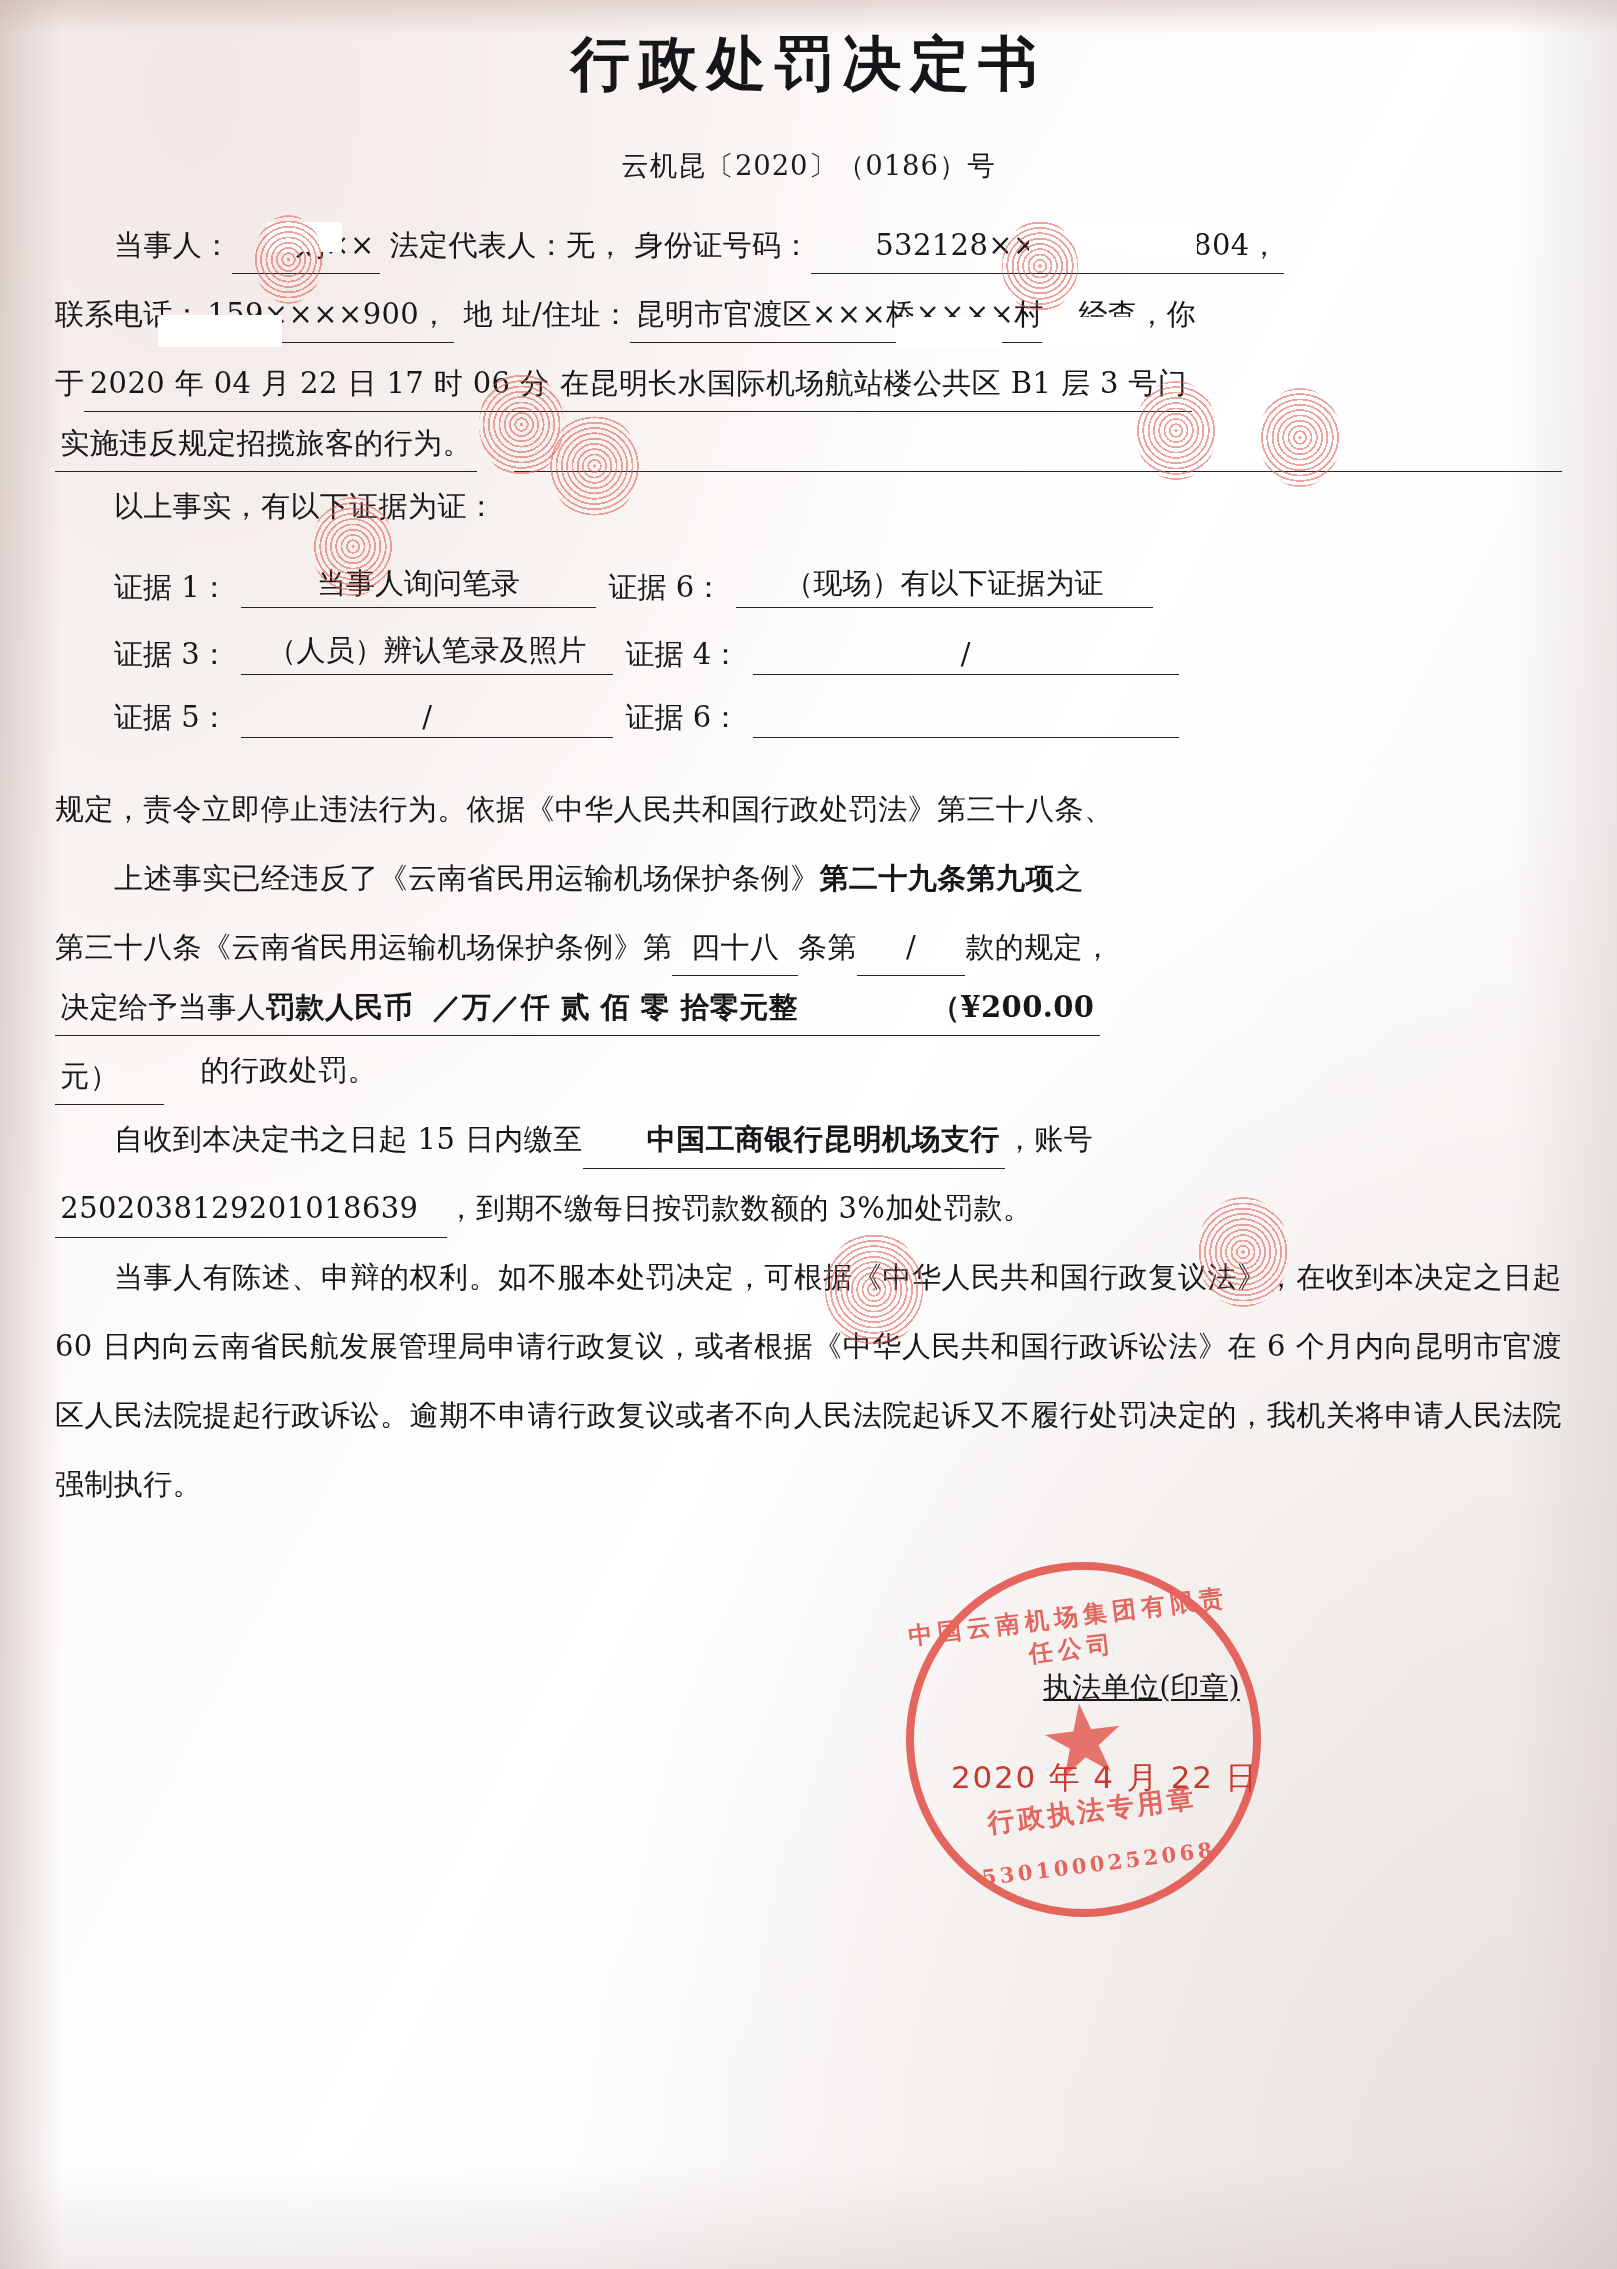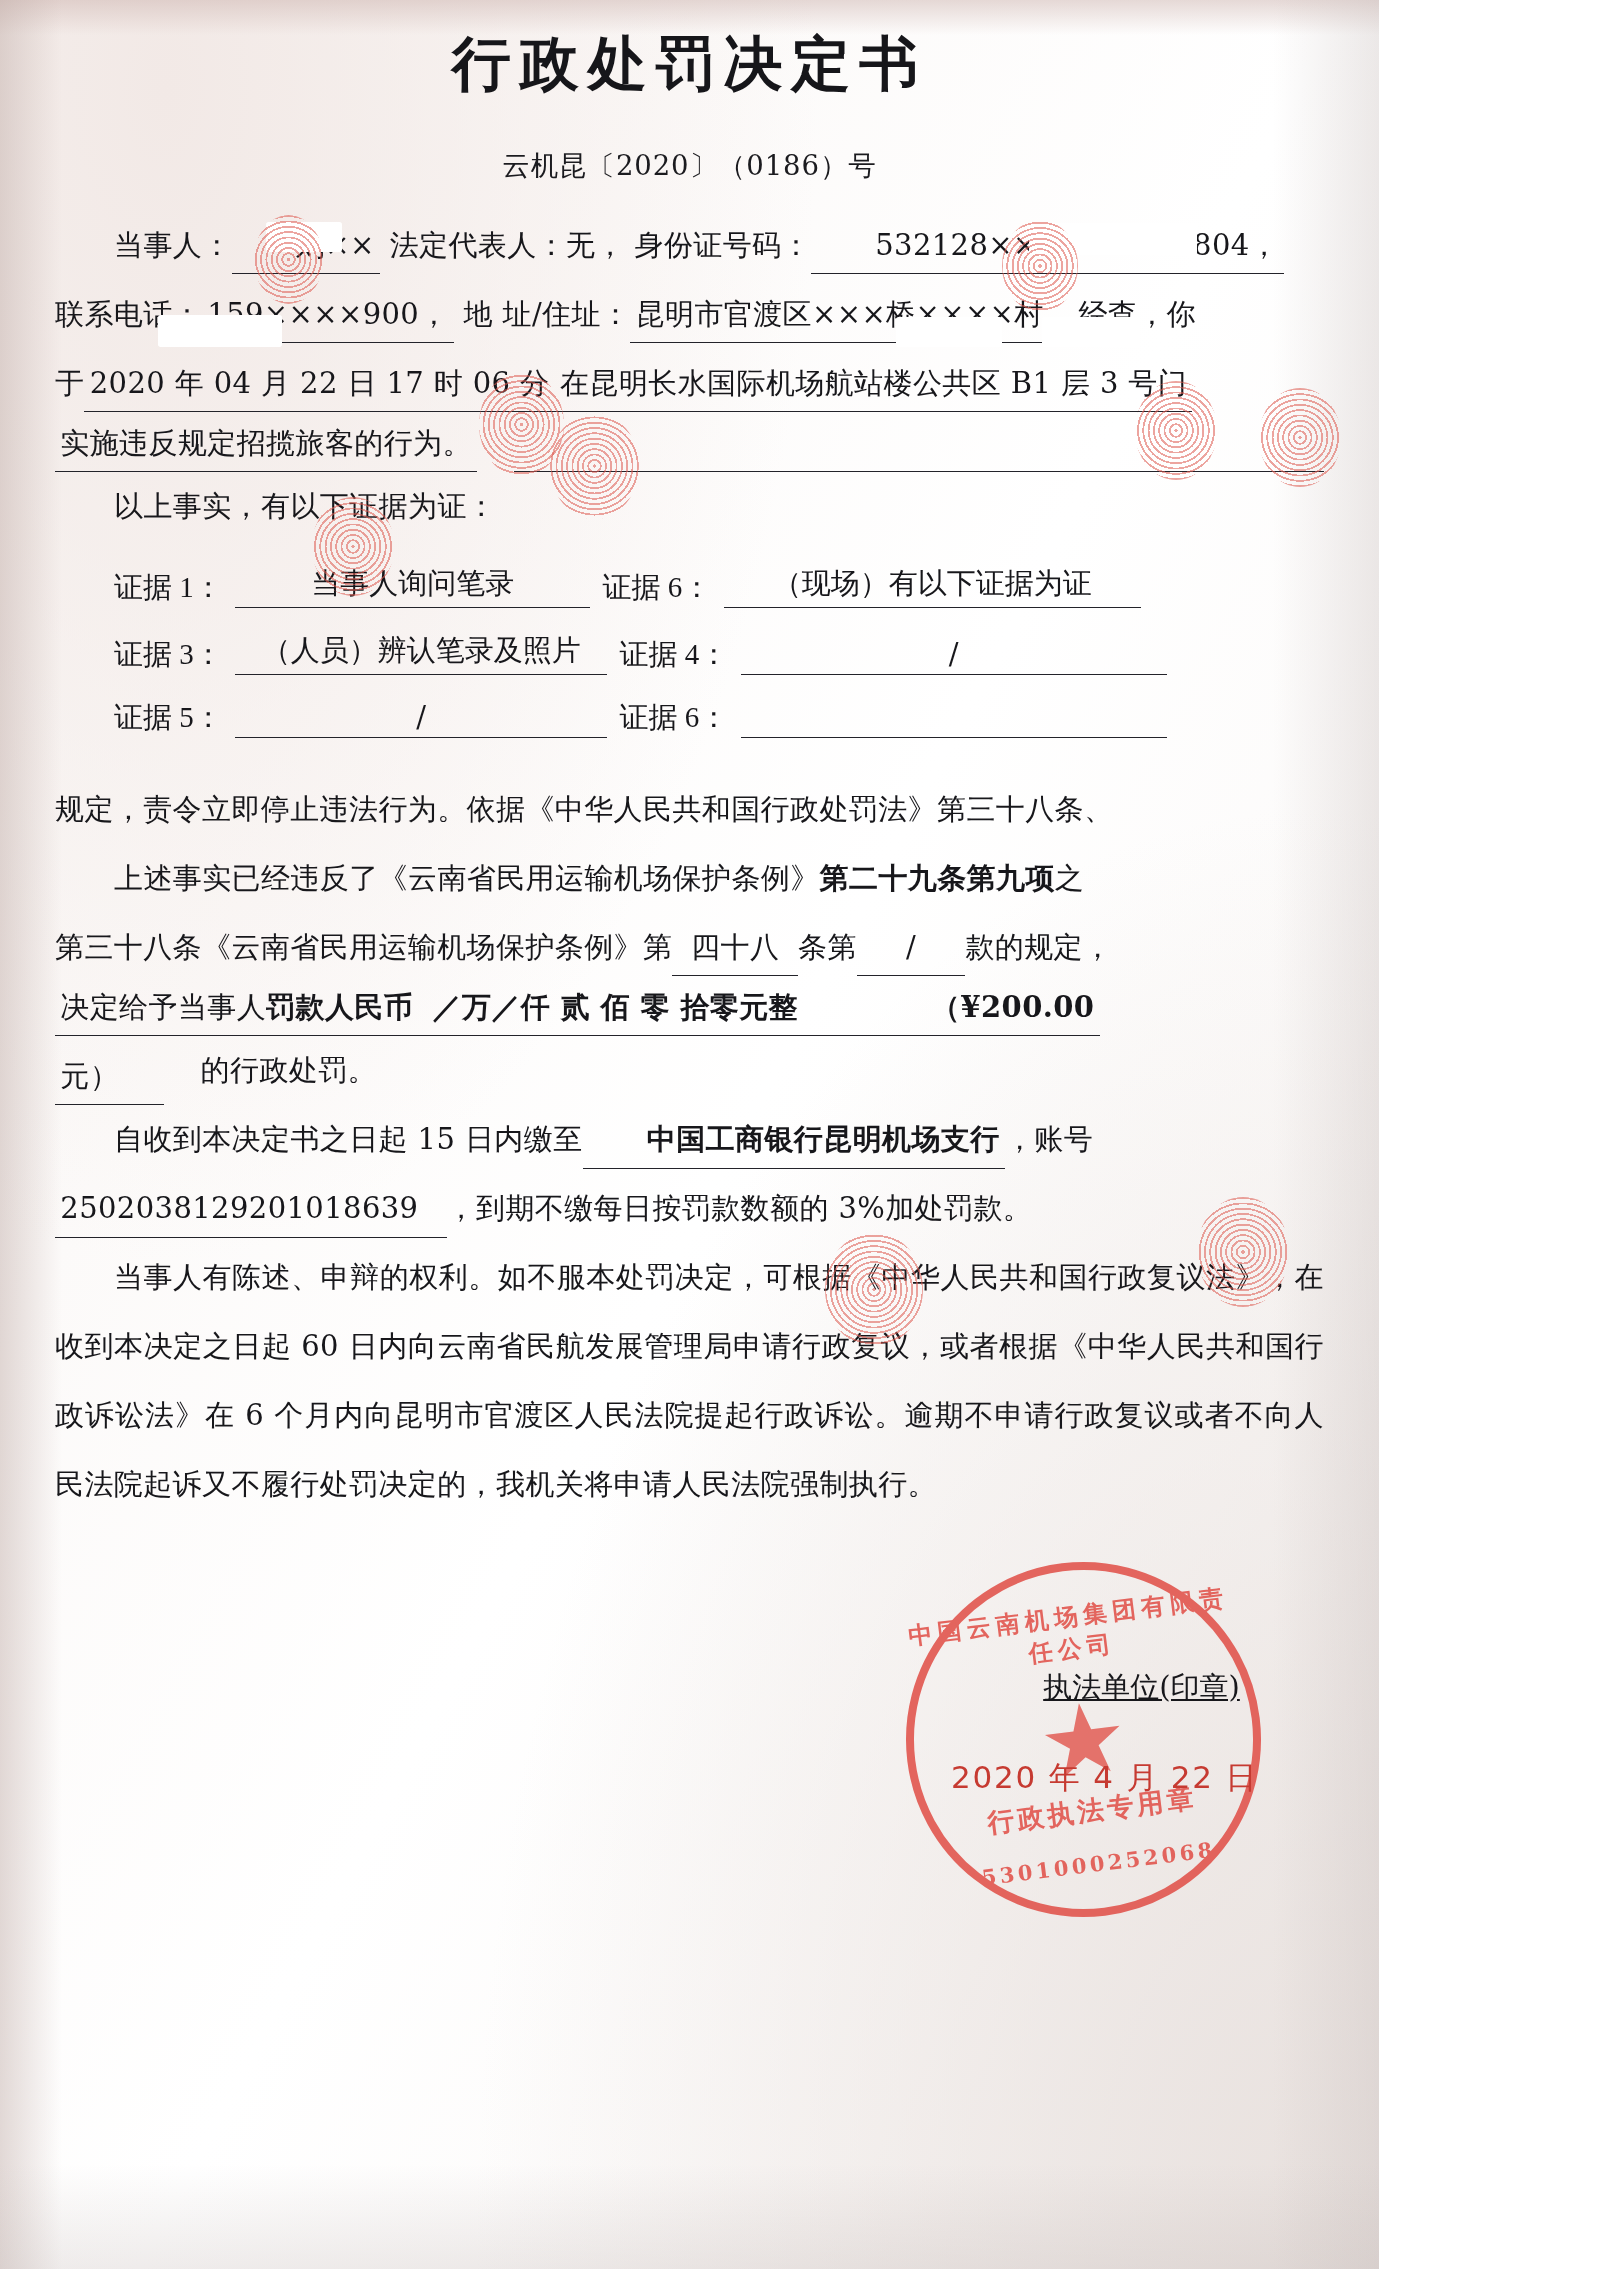--- a/index.html
+++ b/index.html
@@ -5,21 +5,21 @@
   html, body {
     margin: 0;
     padding: 0;
     background: #ffffff;
   }
   body {
     font-family: "DejaVu Serif", "Liberation Serif", serif;
   }
   .page {
     position: relative;
-    width: 1379px;
+    width: 1617px;
     height: 2270px;
     overflow: hidden;
     background:
       radial-gradient(ellipse at 12% 4%, #f2e9e6 0%, rgba(242,233,230,0) 38%),
       radial-gradient(ellipse at 95% 98%, #e9e2df 0%, rgba(233,226,223,0) 45%),
       linear-gradient(118deg, #f8f5f3 0%, #fcfaf9 28%, #ffffff 52%, #fbf9f8 78%, #f3efee 100%);
   }
   
   .shade-left {
     position: absolute; left: 0; top: 0; width: 62px; height: 100%;
@@ -90,21 +90,21 @@
 
   
   .ev-row {
     display: flex;
     align-items: flex-end;
     font-size: 29px;
     color: #17171b;
     margin-top: 23px;
     padding-left: 59px;
   }
-  .ev-label { white-space: nowrap; font-family: Liberation Serif, serif; }
+  .ev-label { white-space: nowrap; }
   .ev-val {
     border-bottom: 1.8px solid #23232a;
     text-align: center;
     margin: 0 12.4px;
     padding-bottom: 2.7px;
   }
   .ev-val.w1 { width: 355px; }
   .ev-val.w2 { width: 417px; }
   .ev-val.w3 { width: 372px; }
   .ev-val.w4 { width: 426px; }

